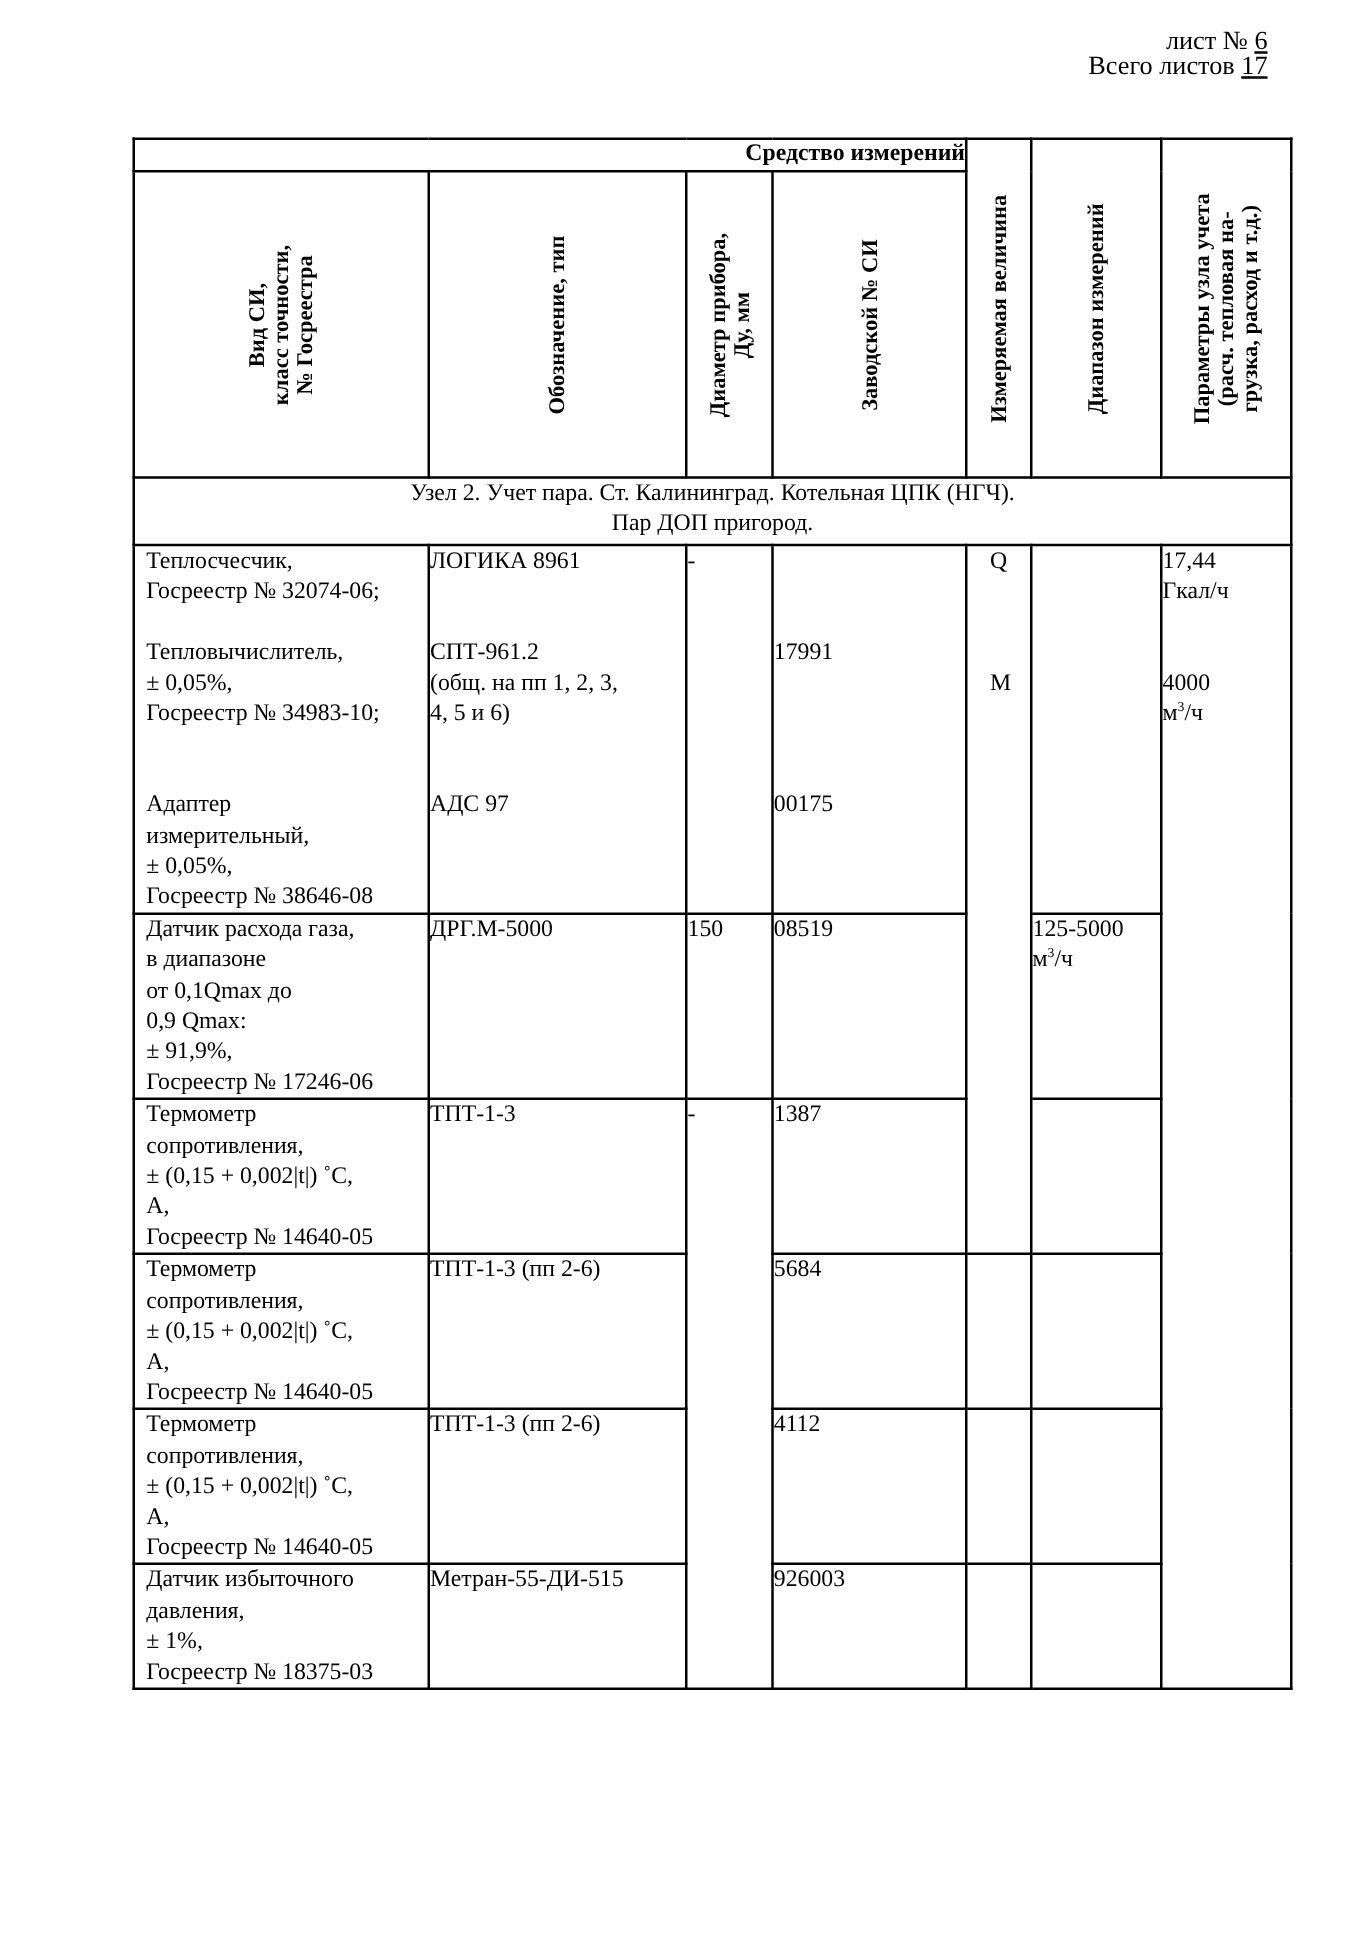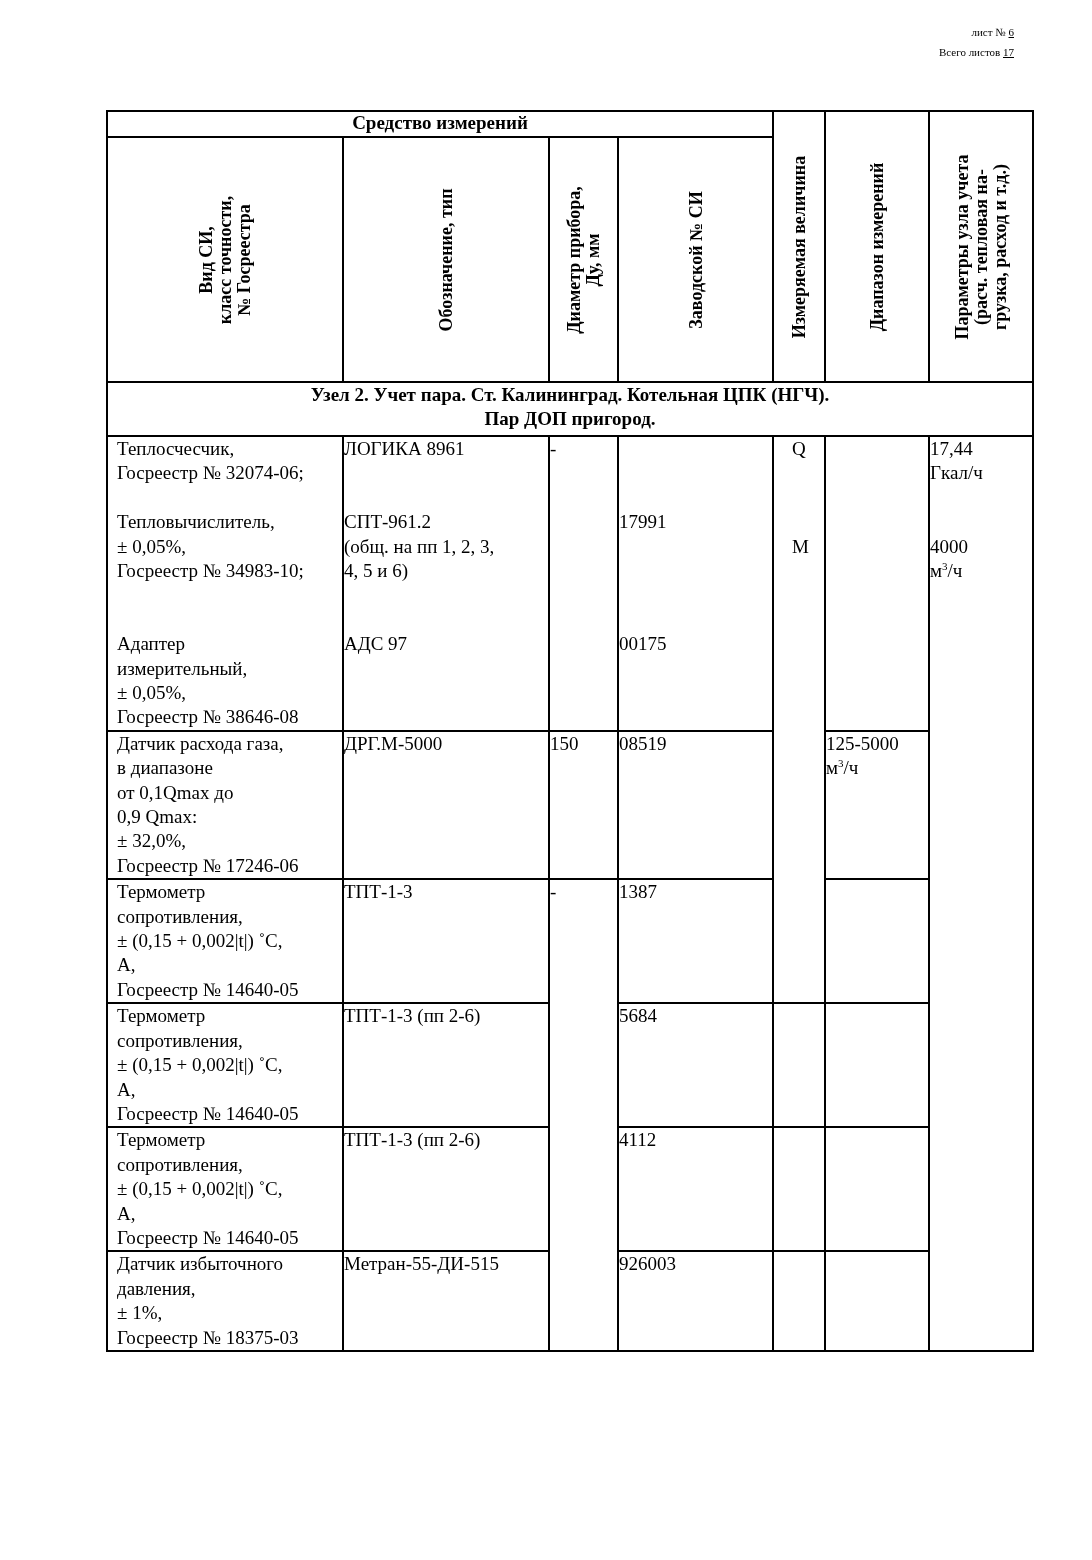--- a/index.html
+++ b/index.html
@@ -2,38 +2,38 @@
 <html><head>
 <meta charset="utf-8">
 <style>
   html, body { margin: 0; padding: 0; background: #ffffff; }
   body {
     width: 1092px; height: 1560px; position: relative; overflow: hidden;
     font-family: "Liberation Serif", "DejaVu Serif", serif; color: #000;
   }
   .sheet-info {
     position: absolute; right: 78px; top: 22px; text-align: right;
-    font-size: 11px; line-height: 20px;
+    font-size: 21px; line-height: 20px;
   }
   .sheet-info .num { text-decoration: underline; }
   table.si {
     position: absolute; left: 106px; top: 110px;
     border-collapse: collapse; table-layout: fixed; width: 926px;
     font-size: 19px; line-height: 24.4px;
   }
   table.si td, table.si th { border: 2px solid #000; padding: 0; vertical-align: top; }
   th { font-weight: bold; }
-  .top-head { height: 24px; text-align: center; font-size: 19px; line-height: 22px; margin-top: 44px; }
+  .top-head { height: 24px; text-align: right; font-size: 19px; line-height: 22px; margin-top: 44px; }
   .rot-head { height: 243px; position: relative; }
   .rot {
     position: absolute; left: 50%; top: 50%;
     transform: translate(-50%, -50%) rotate(-90deg);
     white-space: nowrap; text-align: center; font-size: 18px; line-height: 19px;
   }
-  .section { text-align: center; font-weight: bold; font-size: 19px; line-height: 24px; height: 52px; vertical-align: middle; }
+  .section { text-align: center; font-weight: normal; font-size: 19px; line-height: 24px; height: 52px; vertical-align: middle; }
   .left { text-align: left; padding-left: 9px !important; font-family: Liberation Serif, serif; }
   .center { text-align: left; }
   .c-q { text-align: left; padding-left: 18px !important; }
   .gap { display: block; height: 24.4px; }
   sup { font-size: 11px; line-height: 0; }
 </style>
 </head>
 <body>
 
 <div class="sheet-info">
@@ -165,21 +165,21 @@
       <div><span>м</span><sup>3</sup><span>/ч</span></div>
     </td>
   </tr>
 
   <tr style="height:148px">
     <td class="left">
       <div>Датчик расхода газа,</div>
       <div>в диапазоне</div>
       <div>от 0,1Qmax до</div>
       <div>0,9 Qmax:</div>
-      <div>± 32,0%,</div>
+      <div>± 91,9%,</div>
       <div>Госреестр № 17246-06</div>
     </td>
     <td class="center">ДРГ.М-5000</td>
     <td class="center">150</td>
     <td class="center">08519</td>
     <td class="center">
       <div>125-5000</div>
       <div><span>м</span><sup>3</sup><span>/ч</span></div>
     </td>
   </tr>

